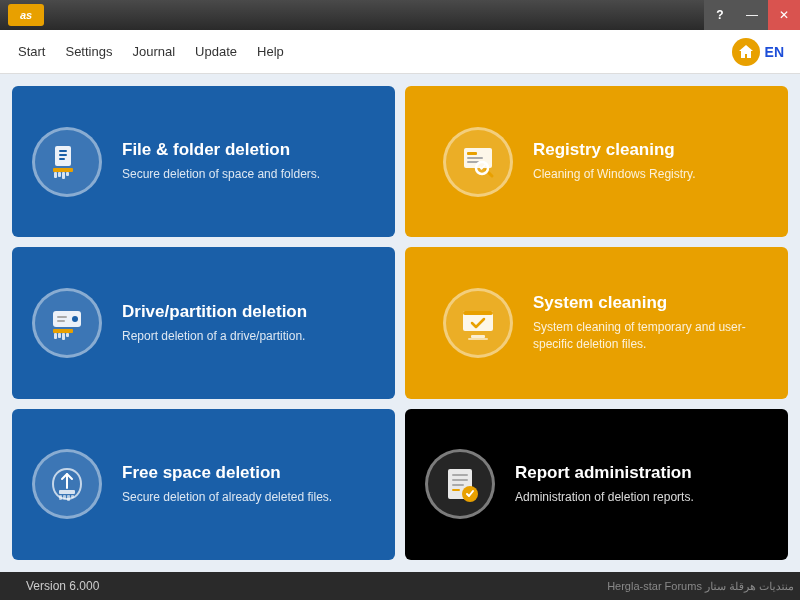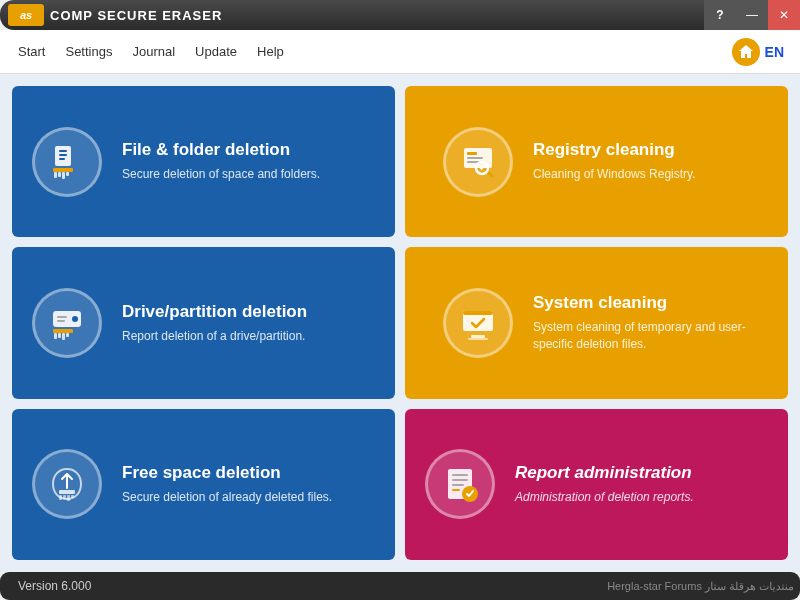--- a/index.html
+++ b/index.html
@@ -6,21 +6,20 @@
     body { width: 800px; height: 600px; font-family: 'Segoe UI', Arial, sans-serif; overflow: hidden; background: #f0f0f0; }
 
     
     #titlebar {
       background: linear-gradient(to bottom, #4a4a4a, #2a2a2a);
       height: 30px;
       display: flex;
       align-items: center;
       padding: 0 8px;
       position: relative;
-      border-radius: 14px;
     }
     #logo-area {
       display: flex;
       align-items: center;
       gap: 6px;
     }
     #logo-box {
       background: #e8a000;
       width: 36px;
       height: 22px;
@@ -114,21 +113,21 @@
       border-radius: 6px;
       display: flex;
       align-items: center;
       padding: 20px;
       cursor: pointer;
       transition: opacity 0.2s;
       position: relative;
     }
     .tile-blue { background: #1a5fa8; }
     .tile-gold { background: #e8a000; padding-left: 38px; }
-    .tile-dark { background: #be185d; font-style: italic; }
+    .tile-dark { background: #000000; }
 
     .tile-icon-circle {
       width: 70px;
       height: 70px;
       background: rgba(255,255,255,0.15);
       border-radius: 50%;
       border: 3px solid rgba(255,255,255,0.4);
       display: flex;
       align-items: center;
       justify-content: center;
@@ -151,42 +150,40 @@
       color: rgba(255,255,255,0.85);
       line-height: 1.4;
     }
 
     
     #footer {
       background: #2a2a2a;
       height: 28px;
       display: flex;
       align-items: center;
-      padding: 0 18px;
+      padding: 0 26px;
       position: relative;
-      border-radius: 9px;
     }
     #version-text {
       color: #ccc;
       font-size: 12px;
     }
     #footer-watermark {
       position: absolute;
       right: 6px;
       color: #888;
       font-size: 11px;
     }
   </style>
 </head>
 <body>
 
 <div id="titlebar">
   <div id="logo-area">
     <div id="logo-box">as</div>
-    <span id="app-title">COMP SECURE ERASER</span>
   </div>
   <div id="window-controls">
     <div class="win-btn help-btn">?</div>
     <div class="win-btn min-btn">—</div>
     <div class="win-btn close-btn">✕</div>
   </div>
 </div>
 
 <div id="menubar">
   <div class="menu-item">Start</div>

